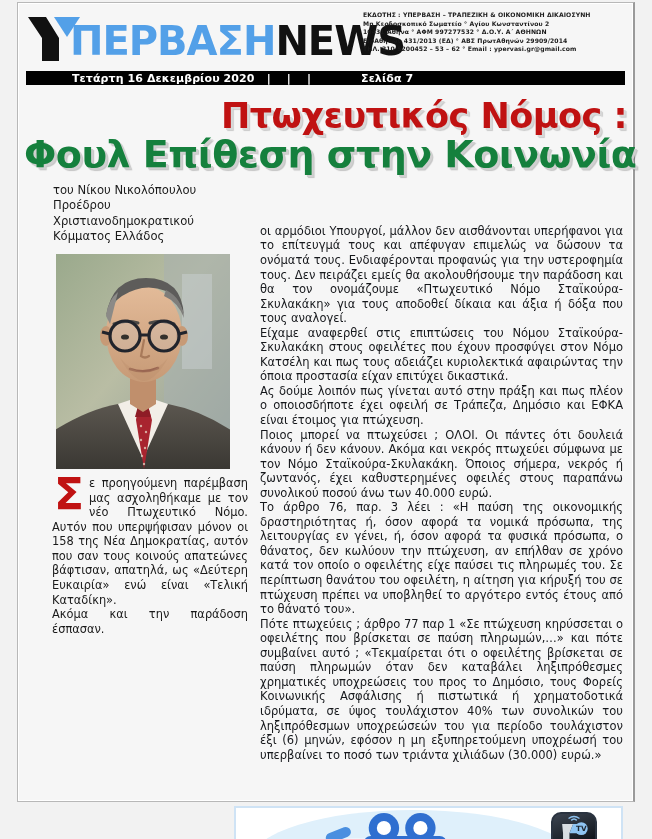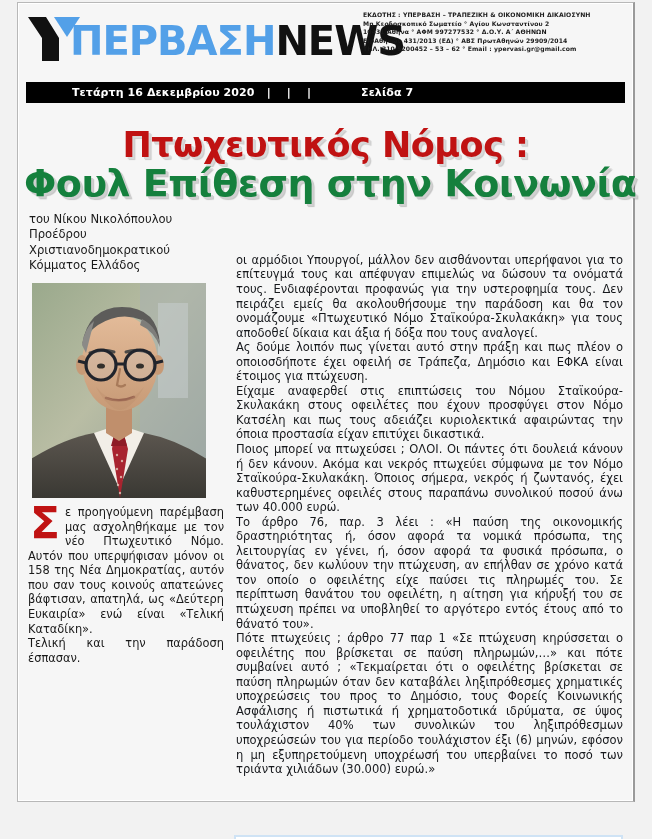--- a/index.html
+++ b/index.html
@@ -61,38 +61,38 @@
     line-height: 8.6px;
     color: #1a1a1a;
     font-weight: bold;
     letter-spacing: 0.1px;
     text-align: left;
   }
   .pubinfo div { white-space: nowrap; }
 
   
   .datebar {
-    margin: 15px 8px;
-    height: 21px;
+    margin: 4px 8px;
+    height: 14px;
     background: #000000;
     color: #ffffff;
     display: flex;
     align-items: center;
     font-size: 11px;
     font-weight: bold;
     letter-spacing: 0.1px;
   }
   .datebar .seg { padding: 0 4px; }
   .datebar .sep { padding: 0 8px; color:#ffffff; }
   .datebar .d1 { margin-left: 42px; }
   .datebar .d4 { margin-left: 38px; }
 
   
   .headline {
-    text-align: center;
+    text-align: right;
     padding: 9px 6px 2px 6px;
   }
   .headline .hl {
     font-family: "DejaVu Sans", "Liberation Sans", sans-serif;
     font-weight: bold;
     letter-spacing: -0.5px;
     line-height: 1.04;
     white-space: nowrap;
   }
   .headline .hl1 {
@@ -110,20 +110,21 @@
   
   .body-area {
     display: flex;
     padding: 6px 10px 0 10px;
     gap: 12px;
     height: 620px;
   }
   .col-left {
     width: 196px;
     flex: none;
+    margin-left: 24px;
   }
   .col-right {
     flex: 1;
     min-width: 0;
   }
 
   .byline {
     font-size: 11.6px;
     line-height: 15.5px;
     color: #1a1a1a;
@@ -301,27 +302,27 @@
 
           <path d="M 74 115 Q 88 120 102 114" stroke="#9a6652" stroke-width="2.6" fill="none" stroke-linecap="round"></path>
 
           <path d="M 64 104 Q 88 132 112 104 Q 100 126 88 127 Q 76 126 64 104 Z" fill="#b98c69" opacity="0.35"></path>
         </svg>
       </div>
 
       <div class="lead-text">
         <span class="dropcap">Σ</span><span>ε προηγούμενη παρέμβαση μας ασχοληθήκαμε με τον νέο Πτωχευτικό Νόμο. Αυτόν που υπερψήφισαν μόνον οι 158 της Νέα Δημοκρατίας, αυτόν που σαν τους κοινούς απατεώνες βάφτισαν, απατηλά, ως «Δεύτερη Ευκαιρία» ενώ είναι «Τελική Καταδίκη».</span>
       </div>
-      <div class="lead-text" style="margin-top:0">Τελική και την παράδοση έσπασαν.</div>
+      <div class="lead-text" style="margin-top:0">Ακόμα και την παράδοση έσπασαν.</div>
     </div>
 
     <div class="col-right rtext">
       <p>οι αρμόδιοι Υπουργοί, μάλλον δεν αισθάνονται υπερήφανοι για το επίτευγμά τους και  απέφυγαν επιμελώς να δώσουν τα ονόματά τους. Ενδιαφέρονται προφανώς για την υστεροφημία τους. Δεν πειράζει εμείς θα ακολουθήσουμε την παράδοση και θα τον ονομάζουμε «Πτωχευτικό Νόμο Σταϊκούρα-Σκυλακάκη» για τους αποδοθεί δίκαια και άξια ή δόξα που τους αναλογεί.</p>
+      <p>Είχαμε αναφερθεί στις επιπτώσεις του Νόμου Σταϊκούρα-Σκυλακάκη στους οφειλέτες που έχουν προσφύγει στον Νόμο Κατσέλη και πως τους αδειάζει κυριολεκτικά αφαιρώντας την όποια προστασία είχαν επιτύχει δικαστικά.</p>
       <p>Ας δούμε λοιπόν πως γίνεται αυτό στην πράξη και πως πλέον ο οποιοσδήποτε έχει οφειλή σε Τράπεζα, Δημόσιο και ΕΦΚΑ είναι έτοιμος  για πτώχευση.</p>
-      <p>Είχαμε αναφερθεί στις επιπτώσεις του Νόμου Σταϊκούρα-Σκυλακάκη στους οφειλέτες που έχουν προσφύγει στον Νόμο Κατσέλη και πως τους αδειάζει κυριολεκτικά αφαιρώντας την όποια προστασία είχαν επιτύχει δικαστικά.</p>
       <p>Ποιος μπορεί να πτωχεύσει ;  ΟΛΟΙ. Οι  πάντες ότι δουλειά κάνουν ή δεν κάνουν. Ακόμα και νεκρός πτωχεύει σύμφωνα με τον Νόμο Σταϊκούρα-Σκυλακάκη.  Όποιος σήμερα, νεκρός ή ζωντανός, έχει καθυστερημένες οφειλές στους παραπάνω  συνολικού ποσού άνω των 40.000 ευρώ.</p>
       <p><span>Το άρθρο 76, παρ. 3  λέει : </span><span class="ital">«Η παύση της οικονομικής δραστηριότητας ή, όσον αφορά τα νομικά πρόσωπα, της λειτουργίας εν γένει, ή, όσον αφορά τα φυσικά πρόσωπα, ο θάνατος, δεν κωλύουν την πτώχευση, αν επήλθαν σε χρόνο κατά τον οποίο ο οφειλέτης είχε παύσει τις πληρωμές του. Σε περίπτωση θανάτου του οφειλέτη, η αίτηση για κήρυξή του σε πτώχευση πρέπει να υποβληθεί το αργότερο εντός έτους από το θάνατό του».</span></p>
       <p><span>Πότε πτωχεύεις ;   άρθρο 77 παρ 1 </span><span class="ital">«Σε πτώχευση κηρύσσεται ο οφειλέτης που βρίσκεται σε παύση πληρωμών,…»</span><span> και πότε συμβαίνει αυτό ; </span><span class="ital">«Τεκμαίρεται ότι ο οφειλέτης βρίσκεται σε παύση πληρωμών όταν δεν καταβάλει ληξιπρόθεσμες χρηματικές υποχρεώσεις του προς το Δημόσιο, τους Φορείς Κοινωνικής Ασφάλισης ή πιστωτικά ή χρηματοδοτικά ιδρύματα, σε ύψος τουλάχιστον 40% των συνολικών του ληξιπρόθεσμων υποχρεώσεών του για περίοδο τουλάχιστον έξι (6) μηνών, εφόσον η μη εξυπηρετούμενη υποχρέωσή του υπερβαίνει το ποσό των τριάντα χιλιάδων (30.000) ευρώ.»</span></p>
     </div>
   </div>
 
   <div class="ad-banner">
     <svg viewBox="0 0 380 104" preserveAspectRatio="none" aria-hidden="true">
       <rect width="380" height="104" fill="#ffffff"></rect>
       <ellipse cx="175" cy="52" rx="160" ry="50" fill="#dff0fb"></ellipse>

